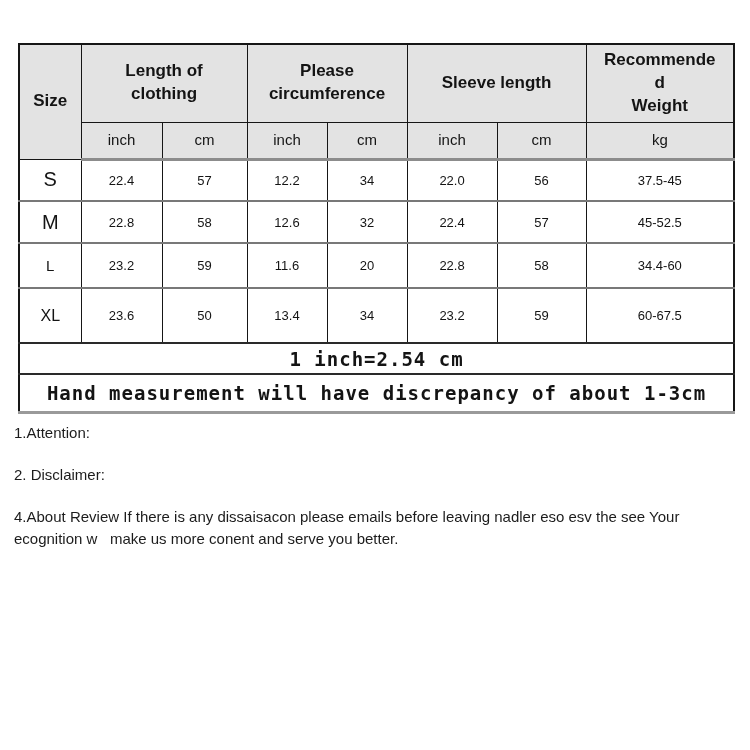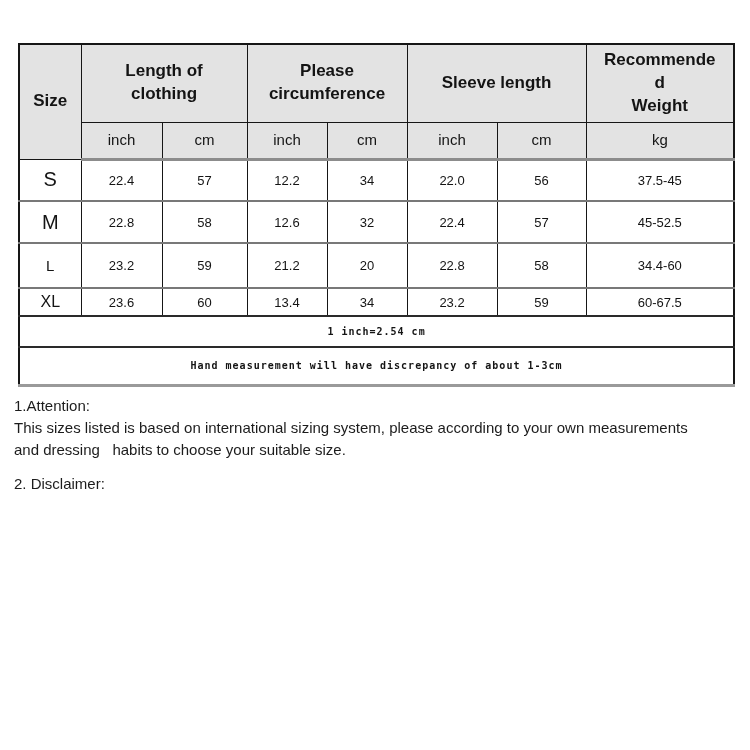--- a/index.html
+++ b/index.html
@@ -39,42 +39,42 @@
   tr.header-units th {
     font-weight: normal;
     font-size: 15px;
   }
   .size-chart thead tr.header-units th { border-bottom: 3px solid #8c8c8c; }
   th.size-head { font-size: 18px; }
   tr.data-row { height: 42px; }
   tr.data-row td { font-size: 13px; border-top: 2px solid #787878; }
   tr.data-row-0 td { border-top: none; }
   tr.data-row-2 { height: 45px; }
-  tr.data-row-3 { height: 28px; }
+  tr.data-row-3 { height: 55px; }
   tr.data-row-0 td.size-cell, tr.data-row-1 td.size-cell { font-size: 20px; }
   tr.data-row-2 td.size-cell { font-size: 15px; }
   tr.data-row-3 td.size-cell { font-size: 16px; }
   tr.note-row td {
     font-family: "DejaVu Sans Mono", monospace;
     font-weight: bold;
-    font-size: 10px;
+    font-size: 19px;
     letter-spacing: 1px;
     border-top: 2px solid #2a2a2a;
   }
   tr.note-row-0 { height: 31px; }
   tr.note-row-1 { height: 38px; }
 
   
   .notes-text {
     padding: 8px 18px 0 14px;
     font-size: 15px;
     line-height: 22px;
     color: #1c1c1c;
   }
-  .para { margin-top: 12px; }
+  .para { margin-top: 20px; }
   .para:first-child { margin-top: 0; }
   .para-4 { margin-top: 20px; }
   .para-title { font-size: 15px; }
   .para-body { white-space: pre-wrap; }
 </style>
 </head>
 <body>
 
 <div class="page">
 
@@ -129,49 +129,51 @@
         <td class="data-cell">12.6</td>
         <td class="data-cell">32</td>
         <td class="data-cell">22.4</td>
         <td class="data-cell">57</td>
         <td class="data-cell">45-52.5</td>
       </tr>
       <tr class="data-row data-row-2">
         <td class="size-cell">L</td>
         <td class="data-cell">23.2</td>
         <td class="data-cell">59</td>
-        <td class="data-cell">21.2</td>
+        <td class="data-cell">11.6</td>
         <td class="data-cell">20</td>
         <td class="data-cell">22.8</td>
         <td class="data-cell">58</td>
         <td class="data-cell">34.4-60</td>
       </tr>
       <tr class="data-row data-row-3">
         <td class="size-cell">XL</td>
         <td class="data-cell">23.6</td>
-        <td class="data-cell">60</td>
+        <td class="data-cell">50</td>
         <td class="data-cell">13.4</td>
         <td class="data-cell">34</td>
         <td class="data-cell">23.2</td>
         <td class="data-cell">59</td>
         <td class="data-cell">60-67.5</td>
       </tr>
       <tr class="note-row note-row-0">
         <td colspan="8">1 inch=2.54 cm</td>
       </tr>
       <tr class="note-row note-row-1">
         <td colspan="8">Hand measurement will have discrepancy of about 1-3cm</td>
       </tr>
     </tbody>
   </table>
 
   <div class="notes-text">
     <div class="para para-1">
       <div class="para-title">1.Attention:</div>
-      <div class="para-body">This sizes listed is based on international sizing system, please according to your own measurements
-and dressing   habits to choose your suitable size.</div>
     </div>
     <div class="para para-2">
       <div class="para-title">2. Disclaimer:</div>
+    </div>
+    <div class="para para-4">
+      <div class="para-body">4.About Review If there is any dissaisacon please emails before leaving nadler eso esv the see Your
+ecognition w   make us more conent and serve you better.</div>
     </div>
   </div>
 
 </div>
 
 </body></html>

